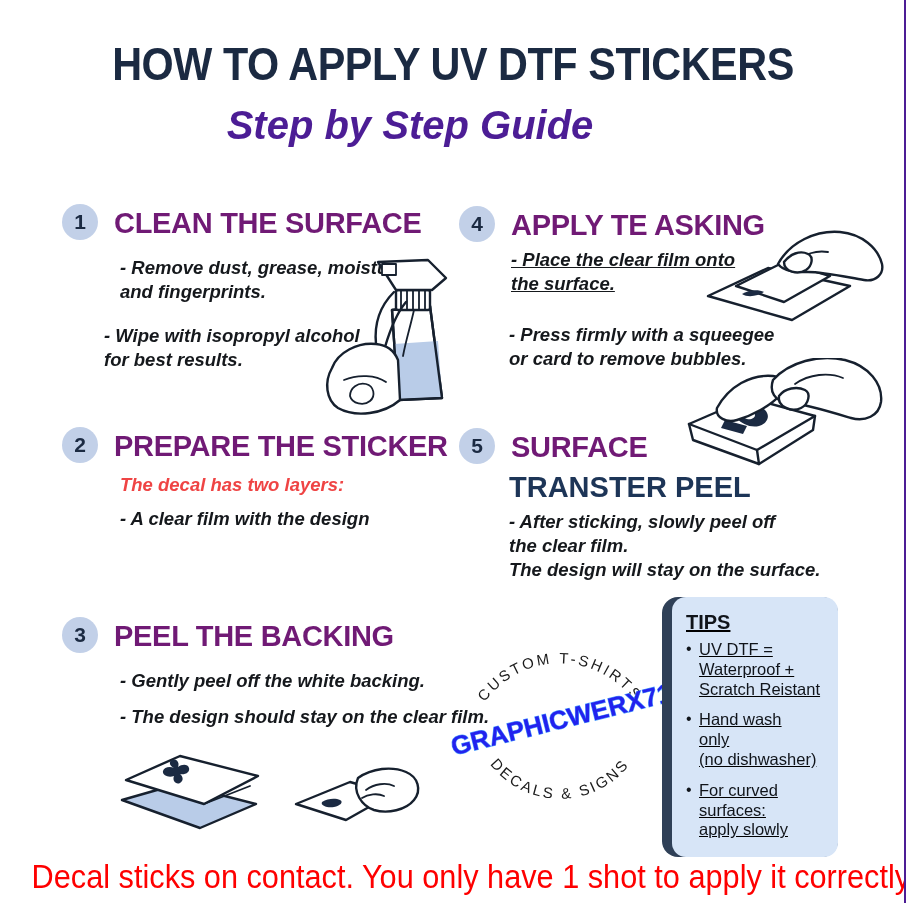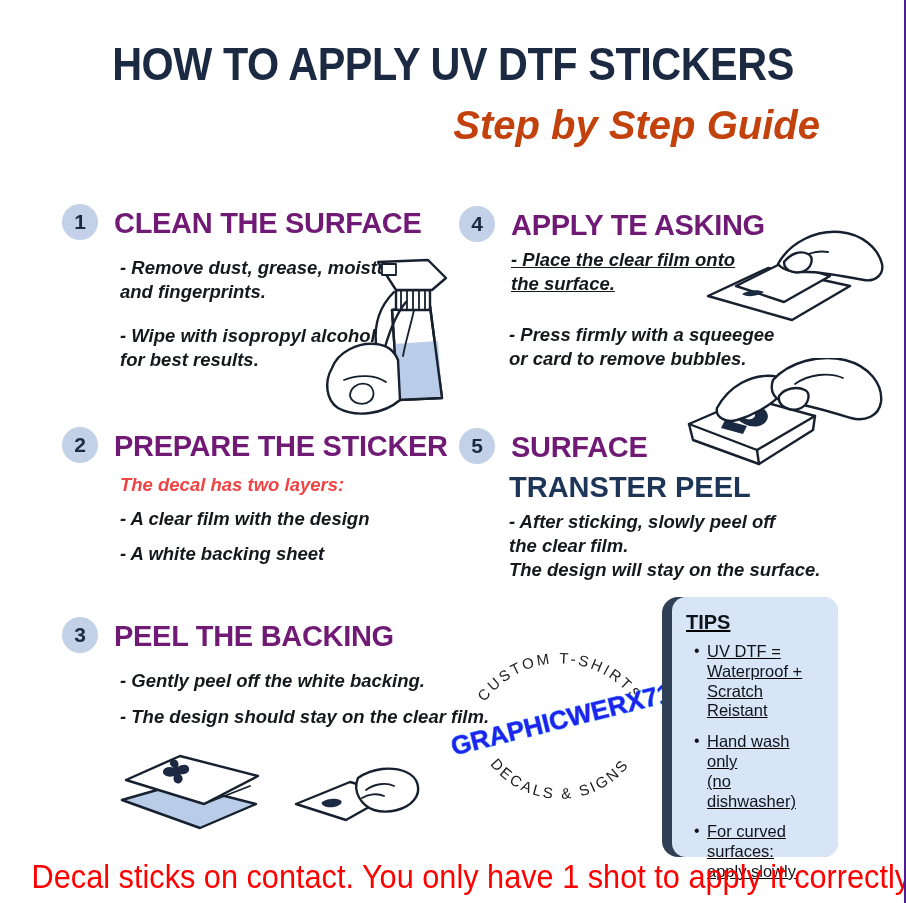--- a/index.html
+++ b/index.html
@@ -27,24 +27,24 @@
     font-weight:bold;
     font-size:47px;
     letter-spacing:-0.5px;
     color:#1b2a42;
     transform:scaleX(0.88);
     transform-origin:center top;
     white-space:nowrap;
   }
   .subtitle{
     position:absolute;left:0;top:103px;width:820px;
-    text-align:right;
+    text-align:center;
     font-style:italic;font-weight:bold;
     font-size:40px;
-    color:#c2410c;
+    color:#4c1d95;
     white-space:nowrap;
   }
 
   
   .step{position:absolute;}
   .step-head{position:relative;height:40px;}
   .num{
     position:absolute;left:0;top:0;
     width:36px;height:36px;border-radius:50%;
     background:#c2d0e8;
@@ -66,21 +66,21 @@
     font-size:18.5px;color:#15181c;
     line-height:1.32;
     white-space:pre-line;
   }
   .body-line.red{color:#ef4444;}
 
   
   #step1{left:62px;top:204px;width:420px;}
   #step1 .head-txt{left:52px;top:3px;}
   #step1 .b1{position:absolute;left:58px;top:52px;width:340px;}
-  #step1 .b2{position:absolute;left:58px;top:120px;width:340px;}
+  #step1 .b2{position:absolute;left:42px;top:120px;width:340px;}
 
   #step2{left:62px;top:427px;width:420px;}
   #step2 .head-txt{left:52px;top:3px;}
   #step2 .b0{position:absolute;left:58px;top:46px;width:350px;}
   #step2 .b1{position:absolute;left:58px;top:80px;width:350px;}
   #step2 .b2{position:absolute;left:58px;top:115px;width:350px;}
 
   #step3{left:62px;top:617px;width:430px;}
   #step3 .head-txt{left:52px;top:3px;}
   #step3 .b1{position:absolute;left:58px;top:52px;width:400px;}
@@ -107,21 +107,21 @@
     background:#2f4057;border-radius:16px;
   }
   #tips .panel{
     position:absolute;left:10px;top:0;width:166px;height:260px;
     background:#d7e5f7;border-radius:14px;
     box-sizing:border-box;padding:14px 10px 0 14px;text-decoration:underline;
   }
   #tips .tips-title{
     font-weight:bold;font-size:20px;color:#10141a;margin-bottom:6px;
   }
-  #tips ul{list-style:none;margin:8px;padding:0;}
+  #tips ul{list-style:none;margin:0;padding:0;}
   #tips li{
     position:relative;padding-left:13px;
     font-size:16.5px;color:#10141a;line-height:1.2;
     margin-bottom:11px;white-space:pre-line;
   }
   #tips li:before{
     content:"•";position:absolute;left:0;top:-1px;font-size:16px;
   }
 
   
@@ -215,21 +215,20 @@
     </svg>
   </div>
 
   <div class="step" id="step2">
     <div class="step-head">
       <div class="num">2</div>
       <div class="head-txt">PREPARE THE STICKER</div>
     </div>
     <div class="body-line red b0">The decal has two layers:</div>
     <div class="body-line b1">- A clear film with the design</div>
-    <div class="body-line b2">- A white backing sheet</div>
   </div>
 
   <div class="step" id="step3">
     <div class="step-head">
       <div class="num">3</div>
       <div class="head-txt">PEEL THE BACKING</div>
     </div>
     <div class="body-line b1">- Gently peel off the white backing.</div>
     <div class="body-line b2">- The design should stay on the clear film.</div>
   </div>

